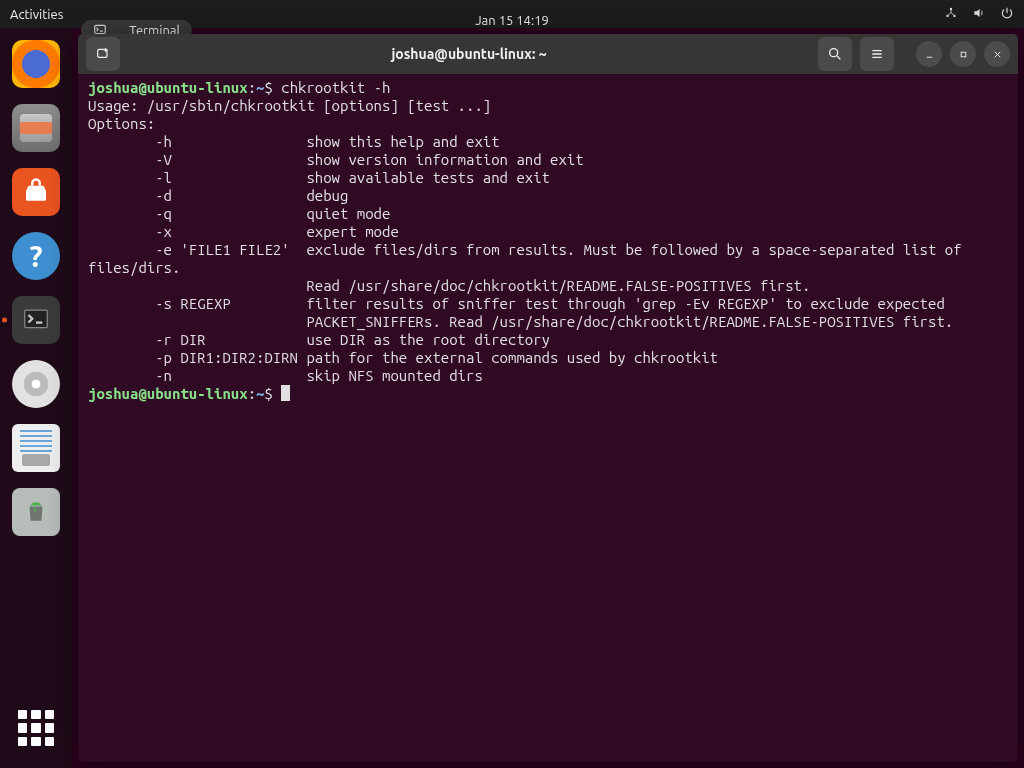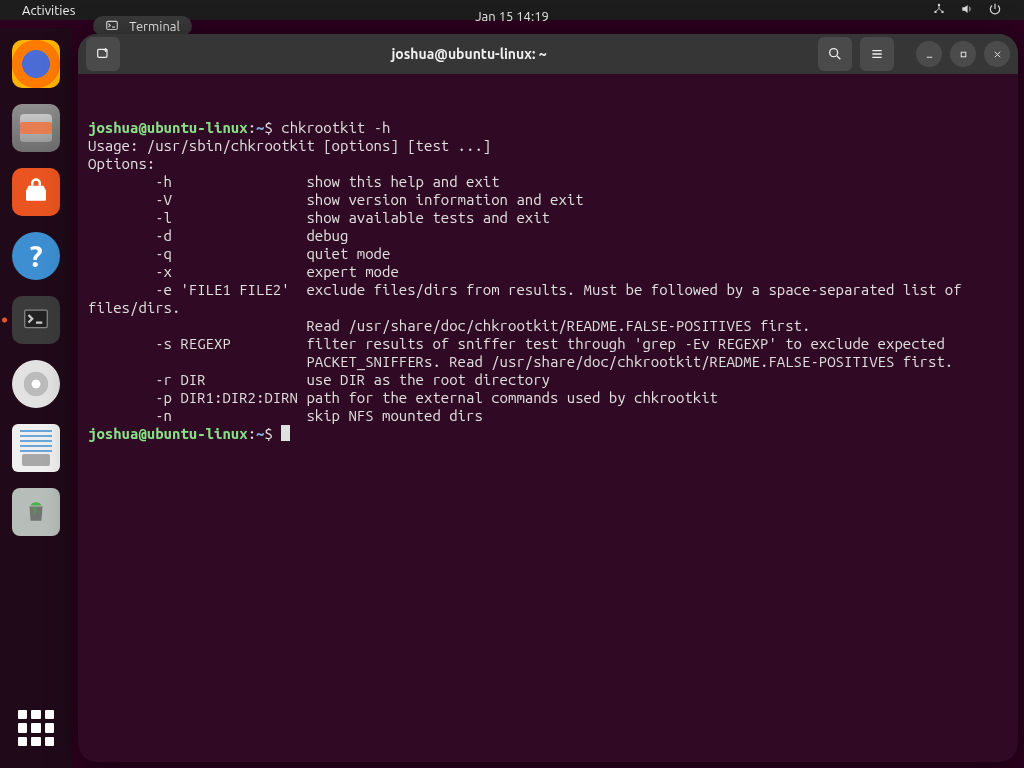--- a/index.html
+++ b/index.html
@@ -5,31 +5,31 @@
   * { box-sizing: border-box; margin: 0; padding: 0; }
   html, body {
     width: 1024px; height: 768px; overflow: hidden;
     font-family: Ubuntu, "Segoe UI", sans-serif;
     background: #2c001e;
     color: #e6e6e6;
   }
 
   
   .topbar {
-    position: absolute; top: 0; left: 0; right: 0; height: 20px;
+    position: absolute; top: 0; left: 0; right: 0; height: 28px;
     background: #1d1d1d; color: #eee;
     display: flex; align-items: center; justify-content: space-between;
-    font-size: 13px; padding: 0 22px;
+    font-size: 13px; padding: 0 10px;
   }
   .topbar-left { display: flex; gap: 18px; align-items: center; }
   .topbar-center { position: absolute; left: 50%; transform: translateX(-50%); margin-top: 12px; }
   .topbar-right { display: flex; gap: 14px; align-items: center; }
   .topbar-pill {
     background: #3a3a3a; border-radius: 14px; padding: 3px 12px;
-    display: flex; align-items: center; gap: 10px; margin-top: 32px;
+    display: flex; align-items: center; gap: 22px; margin-top: 32px;
   }
   .topbar svg { width: 14px; height: 14px; fill: #ddd; }
 
   
   .dock {
     position: absolute; top: 28px; left: 0; bottom: 0; width: 72px;
     background: rgba(20,20,20,0.5);
     display: flex; flex-direction: column; align-items: center;
     padding-top: 12px; gap: 16px;
   }
@@ -47,21 +47,21 @@
   .grid-icon {
     width: 36px; height: 36px; margin-bottom: 22px;
     display: grid; grid-template-columns: repeat(3,1fr);
     grid-template-rows: repeat(3,1fr); gap: 4px;
   }
   .grid-icon span { background: #fff; border-radius: 1px; }
 
   
   .window {
     position: absolute; top: 34px; left: 78px; right: 6px; bottom: 6px;
-    background: #300a24; border-radius: 19px; overflow: hidden;
+    background: #300a24; border-radius: 5px; overflow: hidden;
     display: flex; flex-direction: column;
     box-shadow: 0 4px 30px rgba(0,0,0,0.5);
   }
   .titlebar {
     height: 40px; background: #363636;
     display: flex; align-items: center; padding: 0 8px; gap: 8px;
   }
   .tb-btn {
     width: 28px; height: 28px; border-radius: 6px;
     display: flex; align-items: center; justify-content: center;
@@ -79,21 +79,21 @@
     font-size: 13px;
   }
   .winctl.close { background: #4b4b4b; }
   .winctl svg { width: 11px; height: 11px; fill: #eee; }
 
   
   .term {
     flex: 1; padding: 5px 10px;
     font-family: "Ubuntu Mono", "DejaVu Sans Mono", monospace;
     font-size: 15px; line-height: 18px; white-space: pre;
-    color: #e0e0e0; overflow: hidden; margin-top: 40px;
+    color: #e0e0e0; overflow: hidden;
   }
   .p-user { color: #88e088; font-weight: bold; }
   .p-host { color: #88e088; font-weight: bold; }
   .p-colon { color: #e0e0e0; }
   .p-path { color: #7caad8; font-weight: bold; }
   .p-dollar { color: #e0e0e0; }
   .cursor {
     display: inline-block; width: 9px; height: 16px; background: #e0e0e0;
     vertical-align: -2px;
   }

